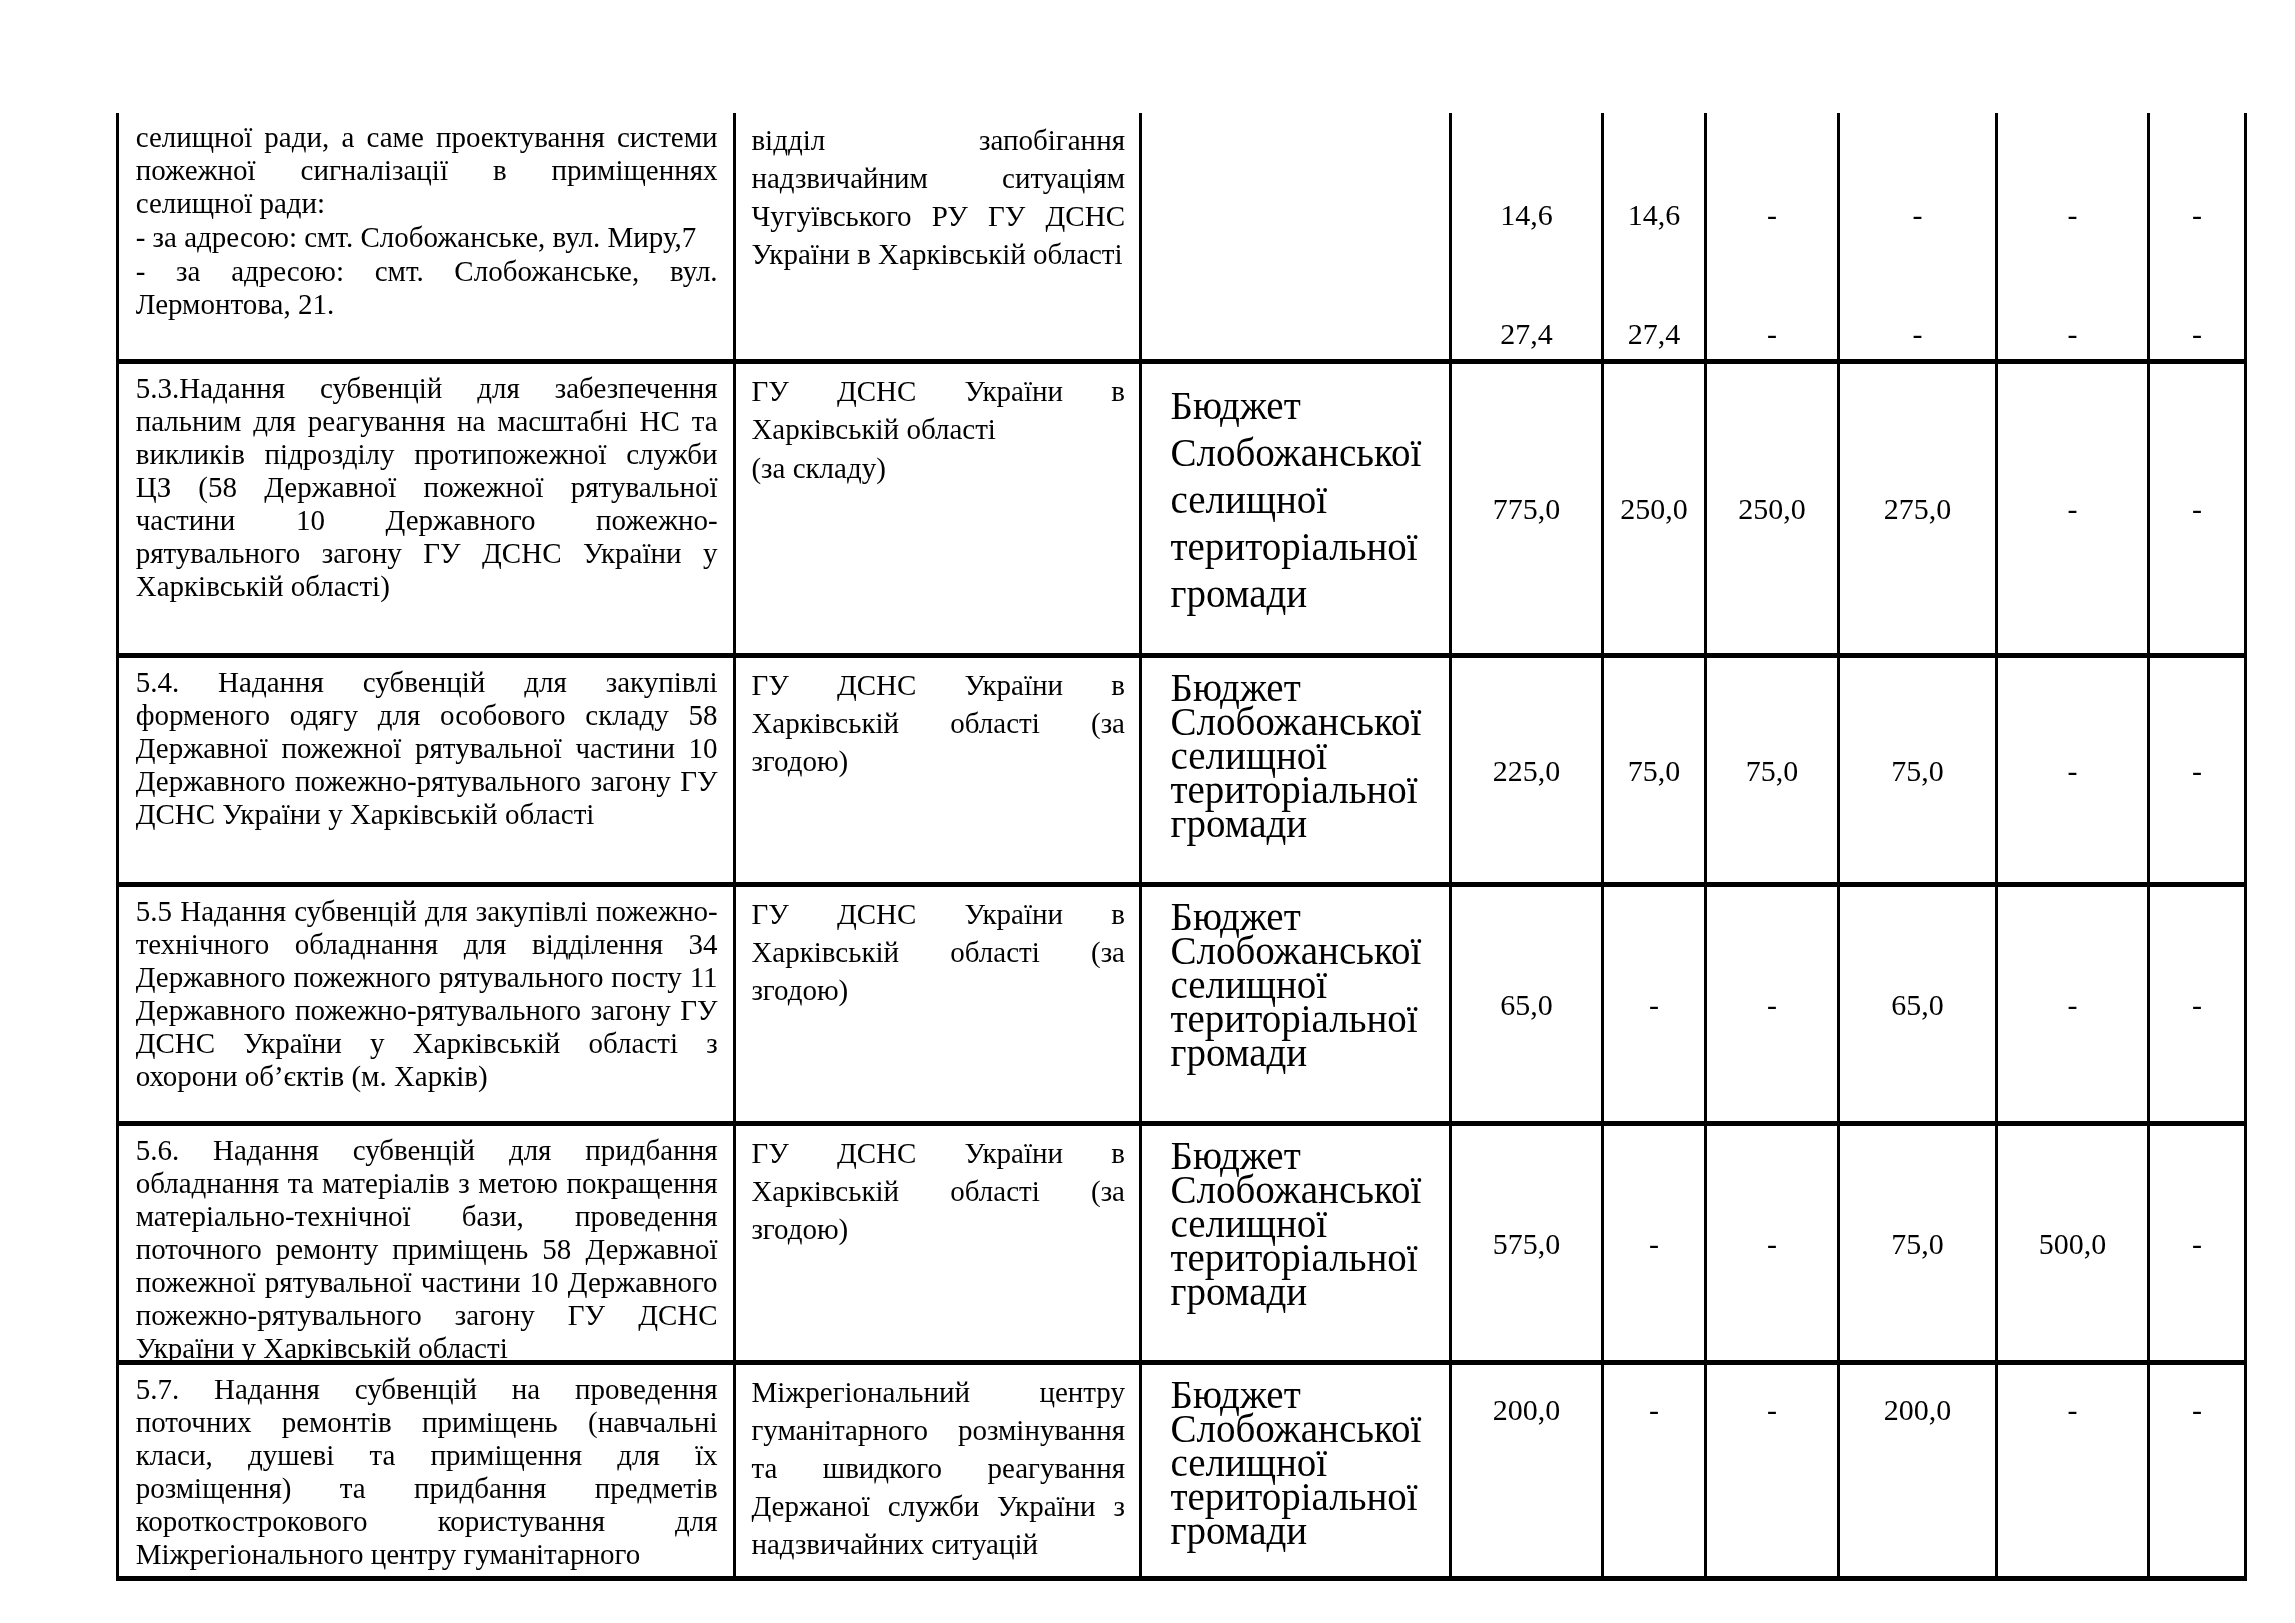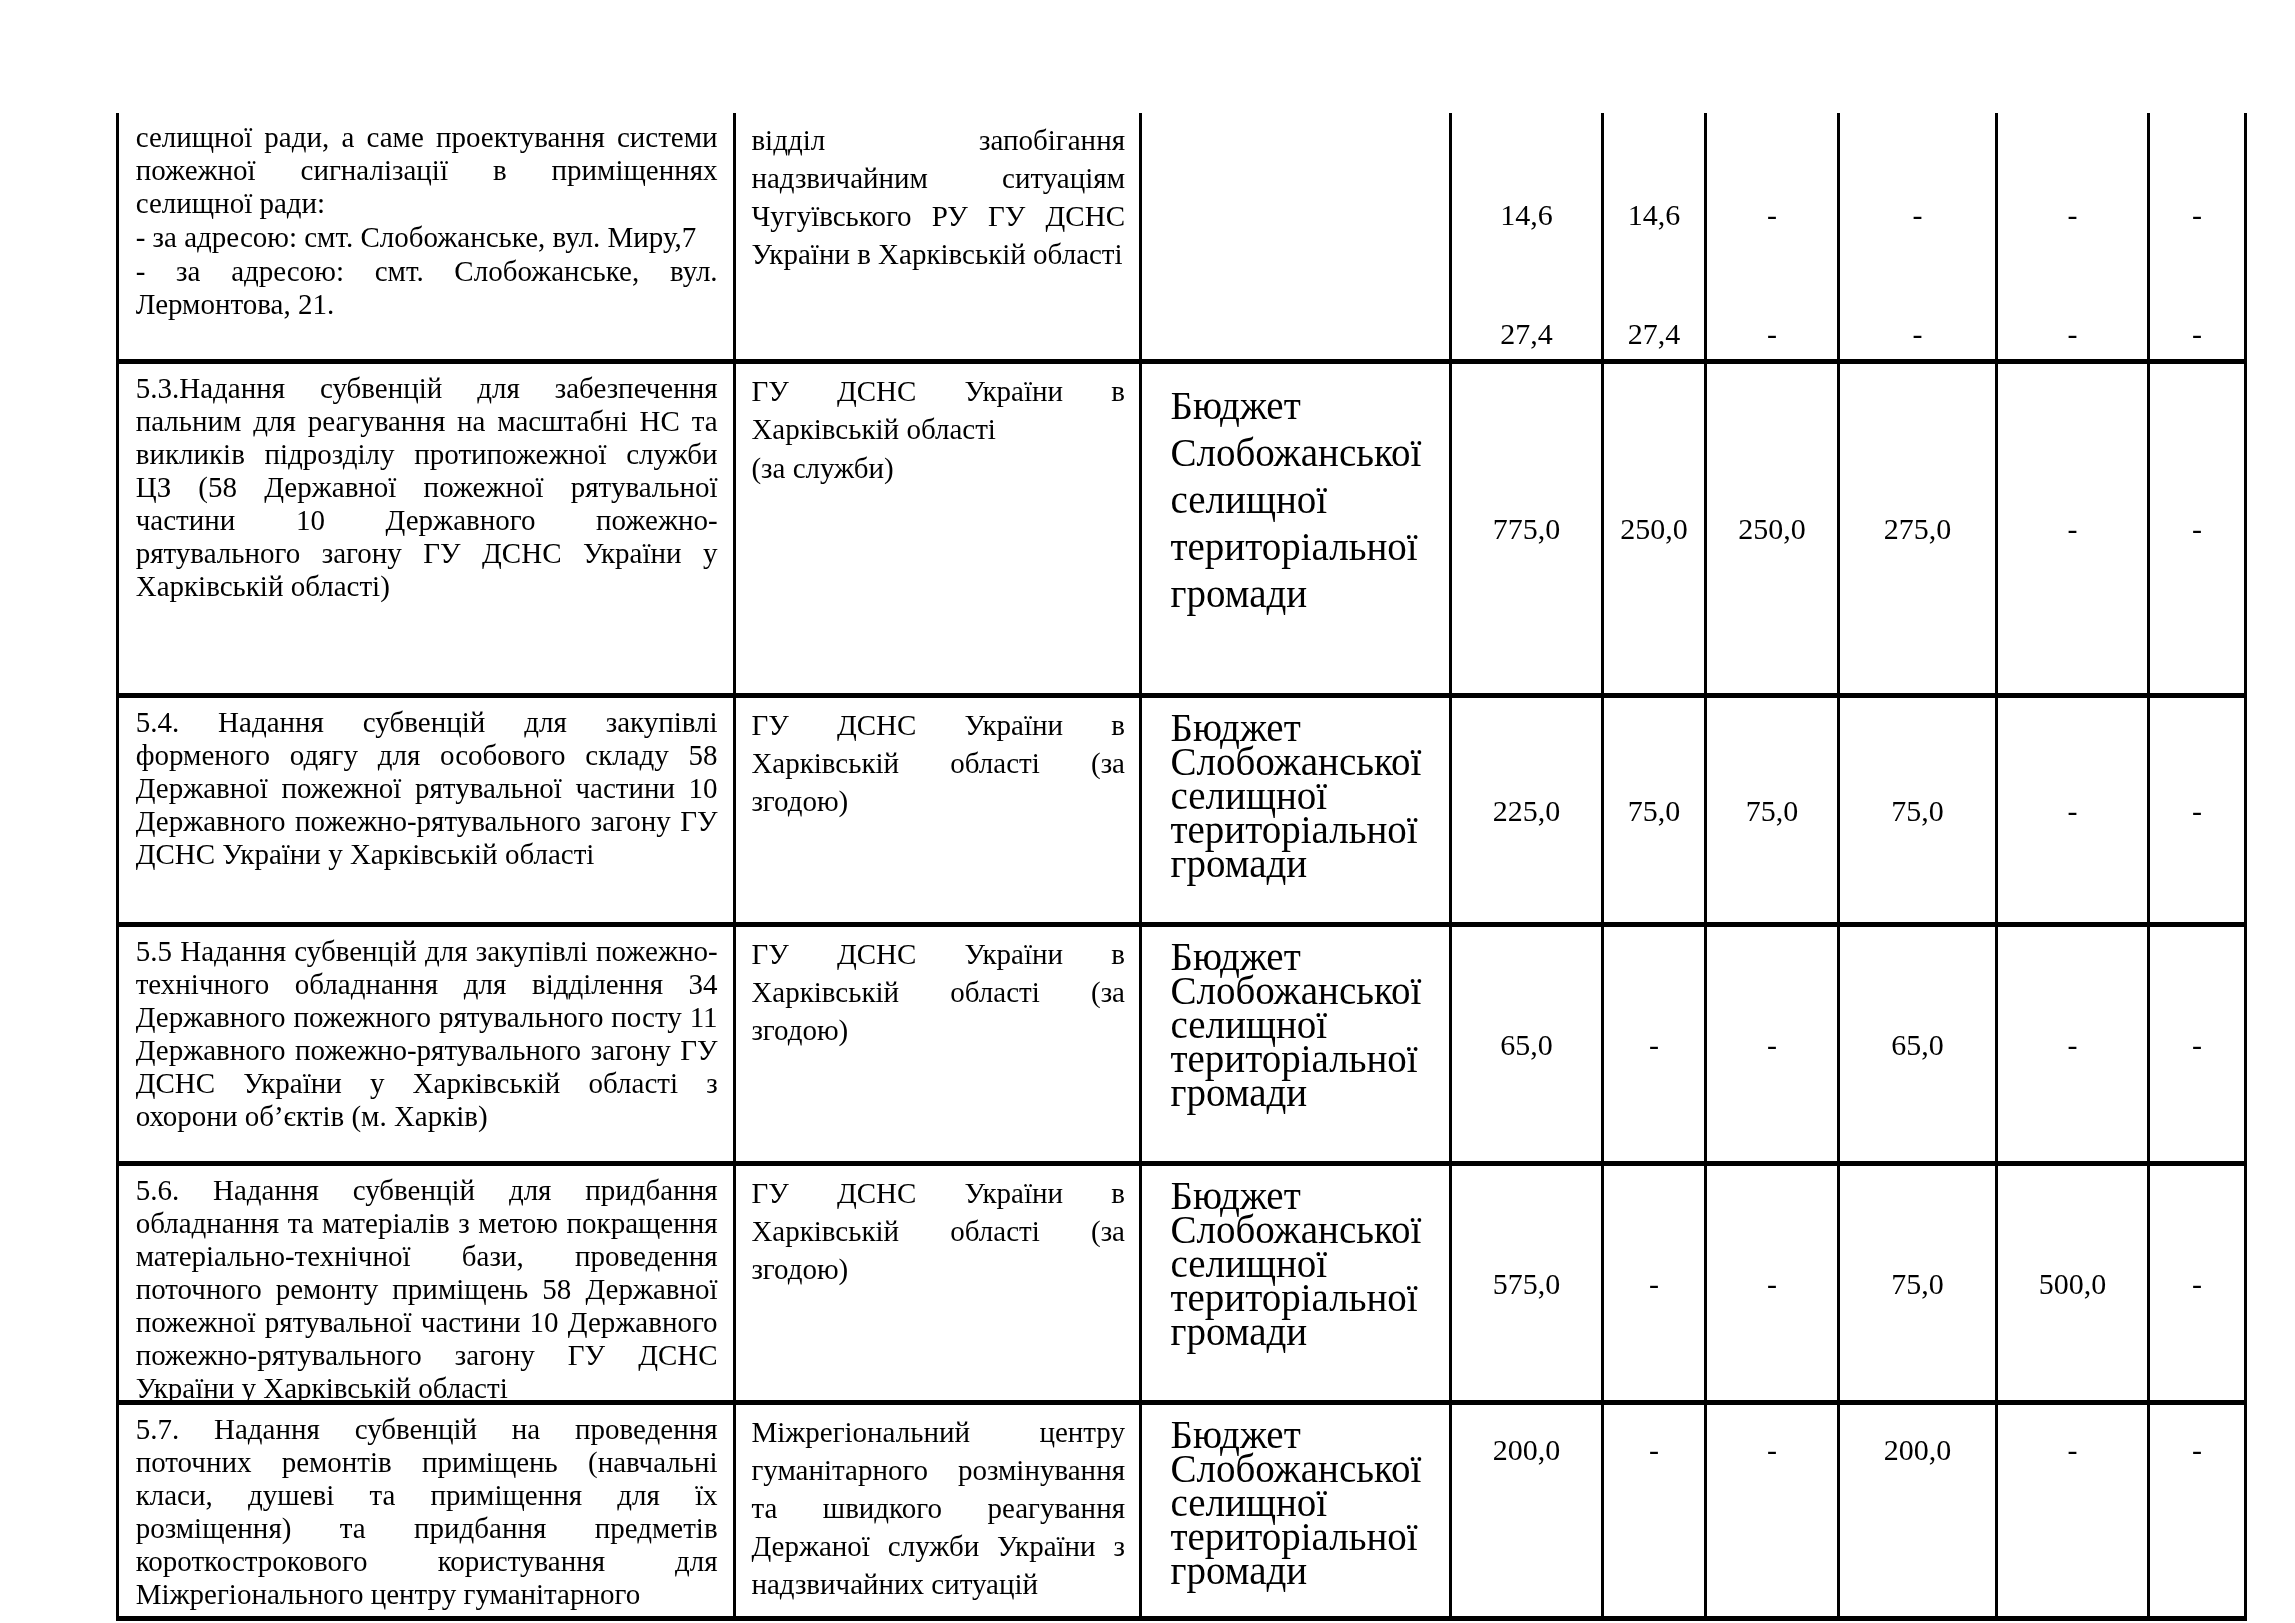--- a/index.html
+++ b/index.html
@@ -15,21 +15,21 @@
     position:absolute;left:116px;top:113px;width:2128px;
     border-left:3.3px solid #000;
   }
   .row{
     display:grid;
     grid-template-columns:617px 406px 310px 152px 103px 133px 158px 152px 97px;
     border-bottom:5.9px solid #000;
     box-sizing:border-box;
   }
   .r0{height:251px}
-  .r1{height:334px}
+  .r1{height:294px}
   .r2{height:229px}
   .r3{height:239px}
   .r4{height:239px}
   .r5{height:216px}
   .cell{
     border-right:3.3px solid #000;
     box-sizing:border-box;
     overflow:hidden;
     position:relative;
   }
@@ -92,21 +92,21 @@
         <span>-</span>
       </div>
     </div>
 
     <div class="row r1">
       <div class="cell txt">
         <p>5.3.Надання субвенцій для забезпечення пальним для реагування на масштабні НС та викликів підрозділу протипожежної служби ЦЗ (58 Державної пожежної рятувальної частини 10 Державного пожежно-рятувального загону ГУ ДСНС України у Харківській області)</p>
       </div>
       <div class="cell c2">
         <p>ГУ ДСНС України в Харківській області</p>
-        <p class="note">(за служби)</p>
+        <p class="note">(за складу)</p>
       </div>
       <div class="cell c3 tall">
         <p>Бюджет Слобожанської селищної територіальної громади</p>
       </div>
       <div class="cell val">
           <span>775,0</span>
         </div>
       <div class="cell val">
           <span>250,0</span>
         </div>

